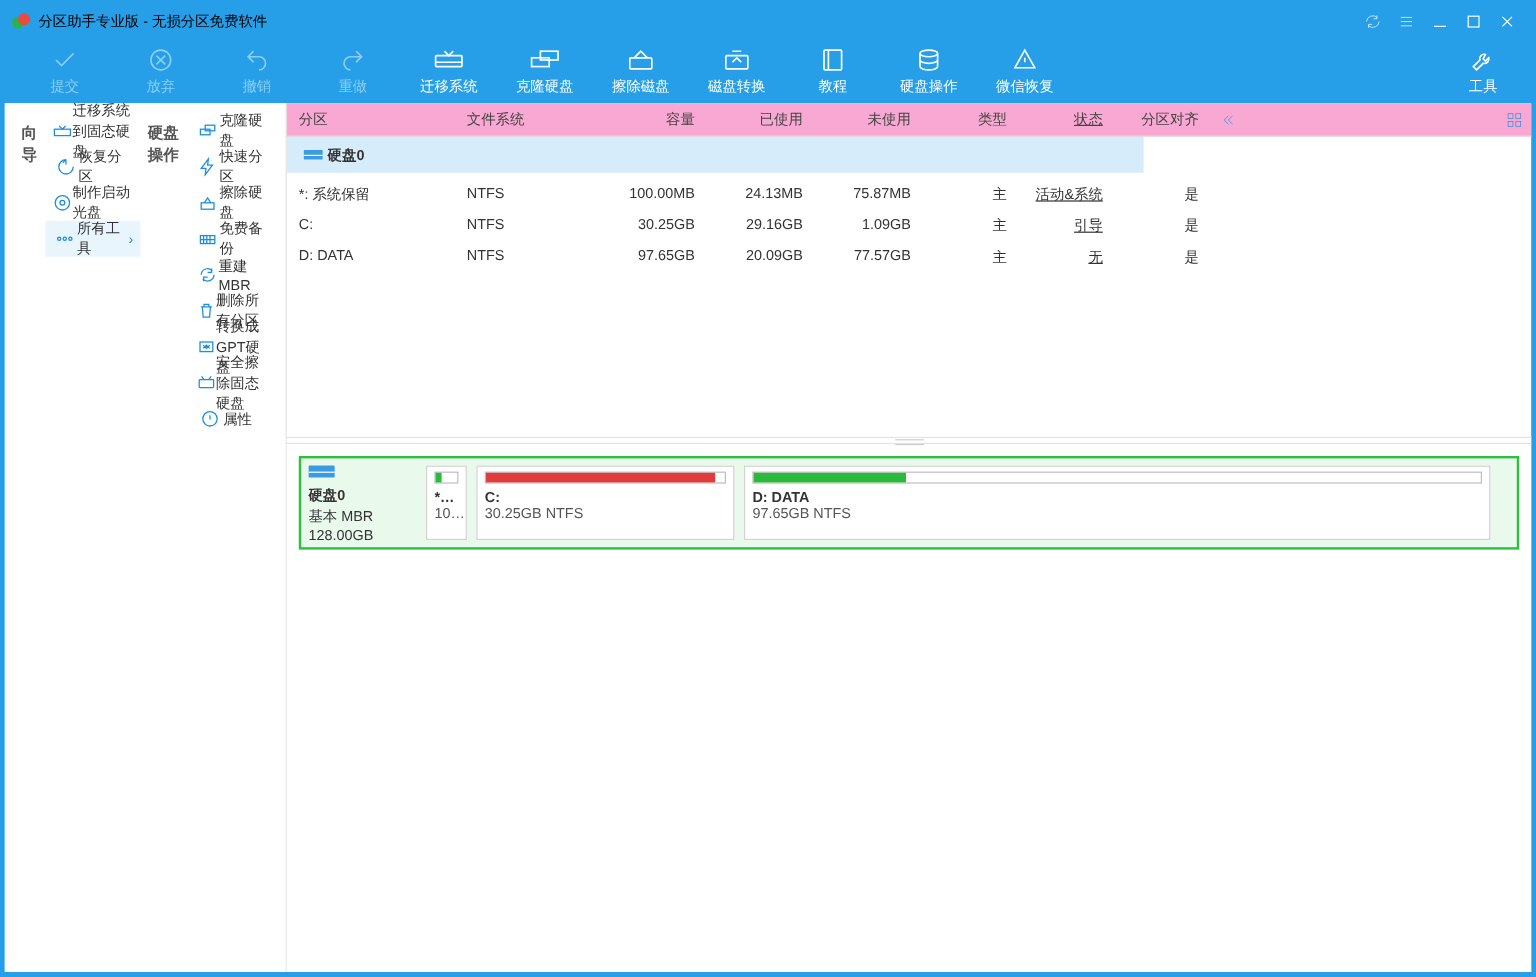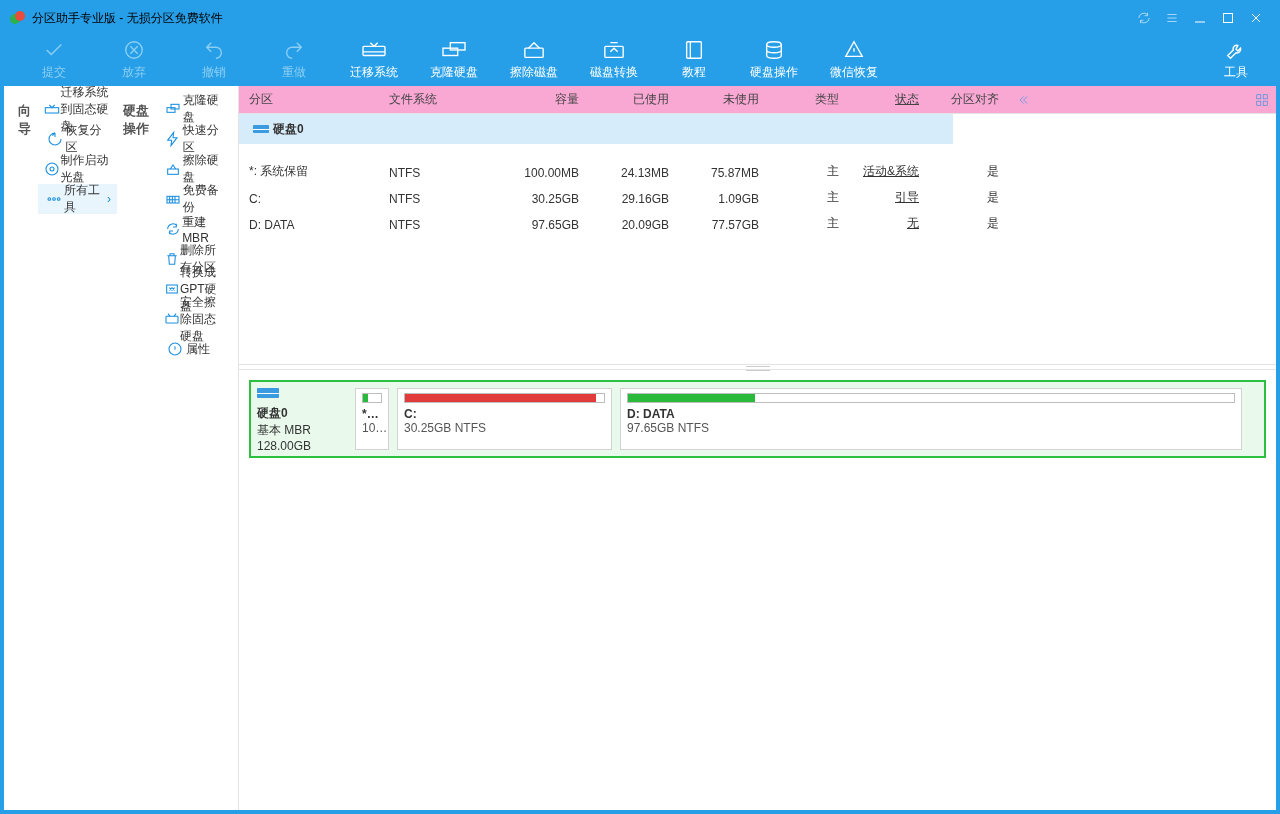--- a/index.html
+++ b/index.html
@@ -32,21 +32,21 @@
   .main { flex:1; display:flex; flex-direction:column; border-left:1px solid #e3e3e3; min-width:0;}
   .cols { height: 28px; display:flex; align-items:center; border-bottom:1px solid #e3e3e3; font-size:12px; color:#444; background:#f9a8d4;}
   .cols .c { padding: 0 10px; text-align:right;}
   .cols .c.l { text-align:left;}
   .cols .ctrl { display:flex;align-items:center;justify-content:center;}
   .cols .ctrl svg{stroke:#1a8fe0;fill:none;}
 
   .plist { flex: 0 0 250px; overflow:auto; }
   .phead { height: 30px; background:#d7ecfa; display:flex;align-items:center;padding:0 14px;font-size:12px;font-weight:bold;color:#333;}
   .phead .dico{width:20px;display:flex;align-items:center;}
-  .prow { height: 26px; display:flex;align-items:flex-end; font-size:12px; color:#333; border-bottom:0;}
+  .prow { height: 26px; display:flex;align-items:flex-start; font-size:12px; color:#333; border-bottom:0;}
   .prow .c { padding: 0 10px; text-align:right; white-space:nowrap;}
   .prow .c.l{text-align:left;}
 
   .c-part{width:140px;} .c-fs{width:120px;} .c-cap{width:90px;} .c-used{width:90px;}
   .c-free{width:90px;} .c-type{width:80px;} .c-stat{width:80px;text-decoration:underline;} .c-align{width:80px;}
 
   .splitter{height:6px;background:#fff;border-top:1px solid #e3e3e3;border-bottom:1px solid #e3e3e3;position:relative;}
   .splitter::after{content:"";position:absolute;left:50%;top:1px;width:24px;height:3px;border-top:1px solid #ccc;border-bottom:1px solid #ccc;transform:translateX(-50%);}
 
   .diskmap { flex:1; padding:10px; background:#fff;}

